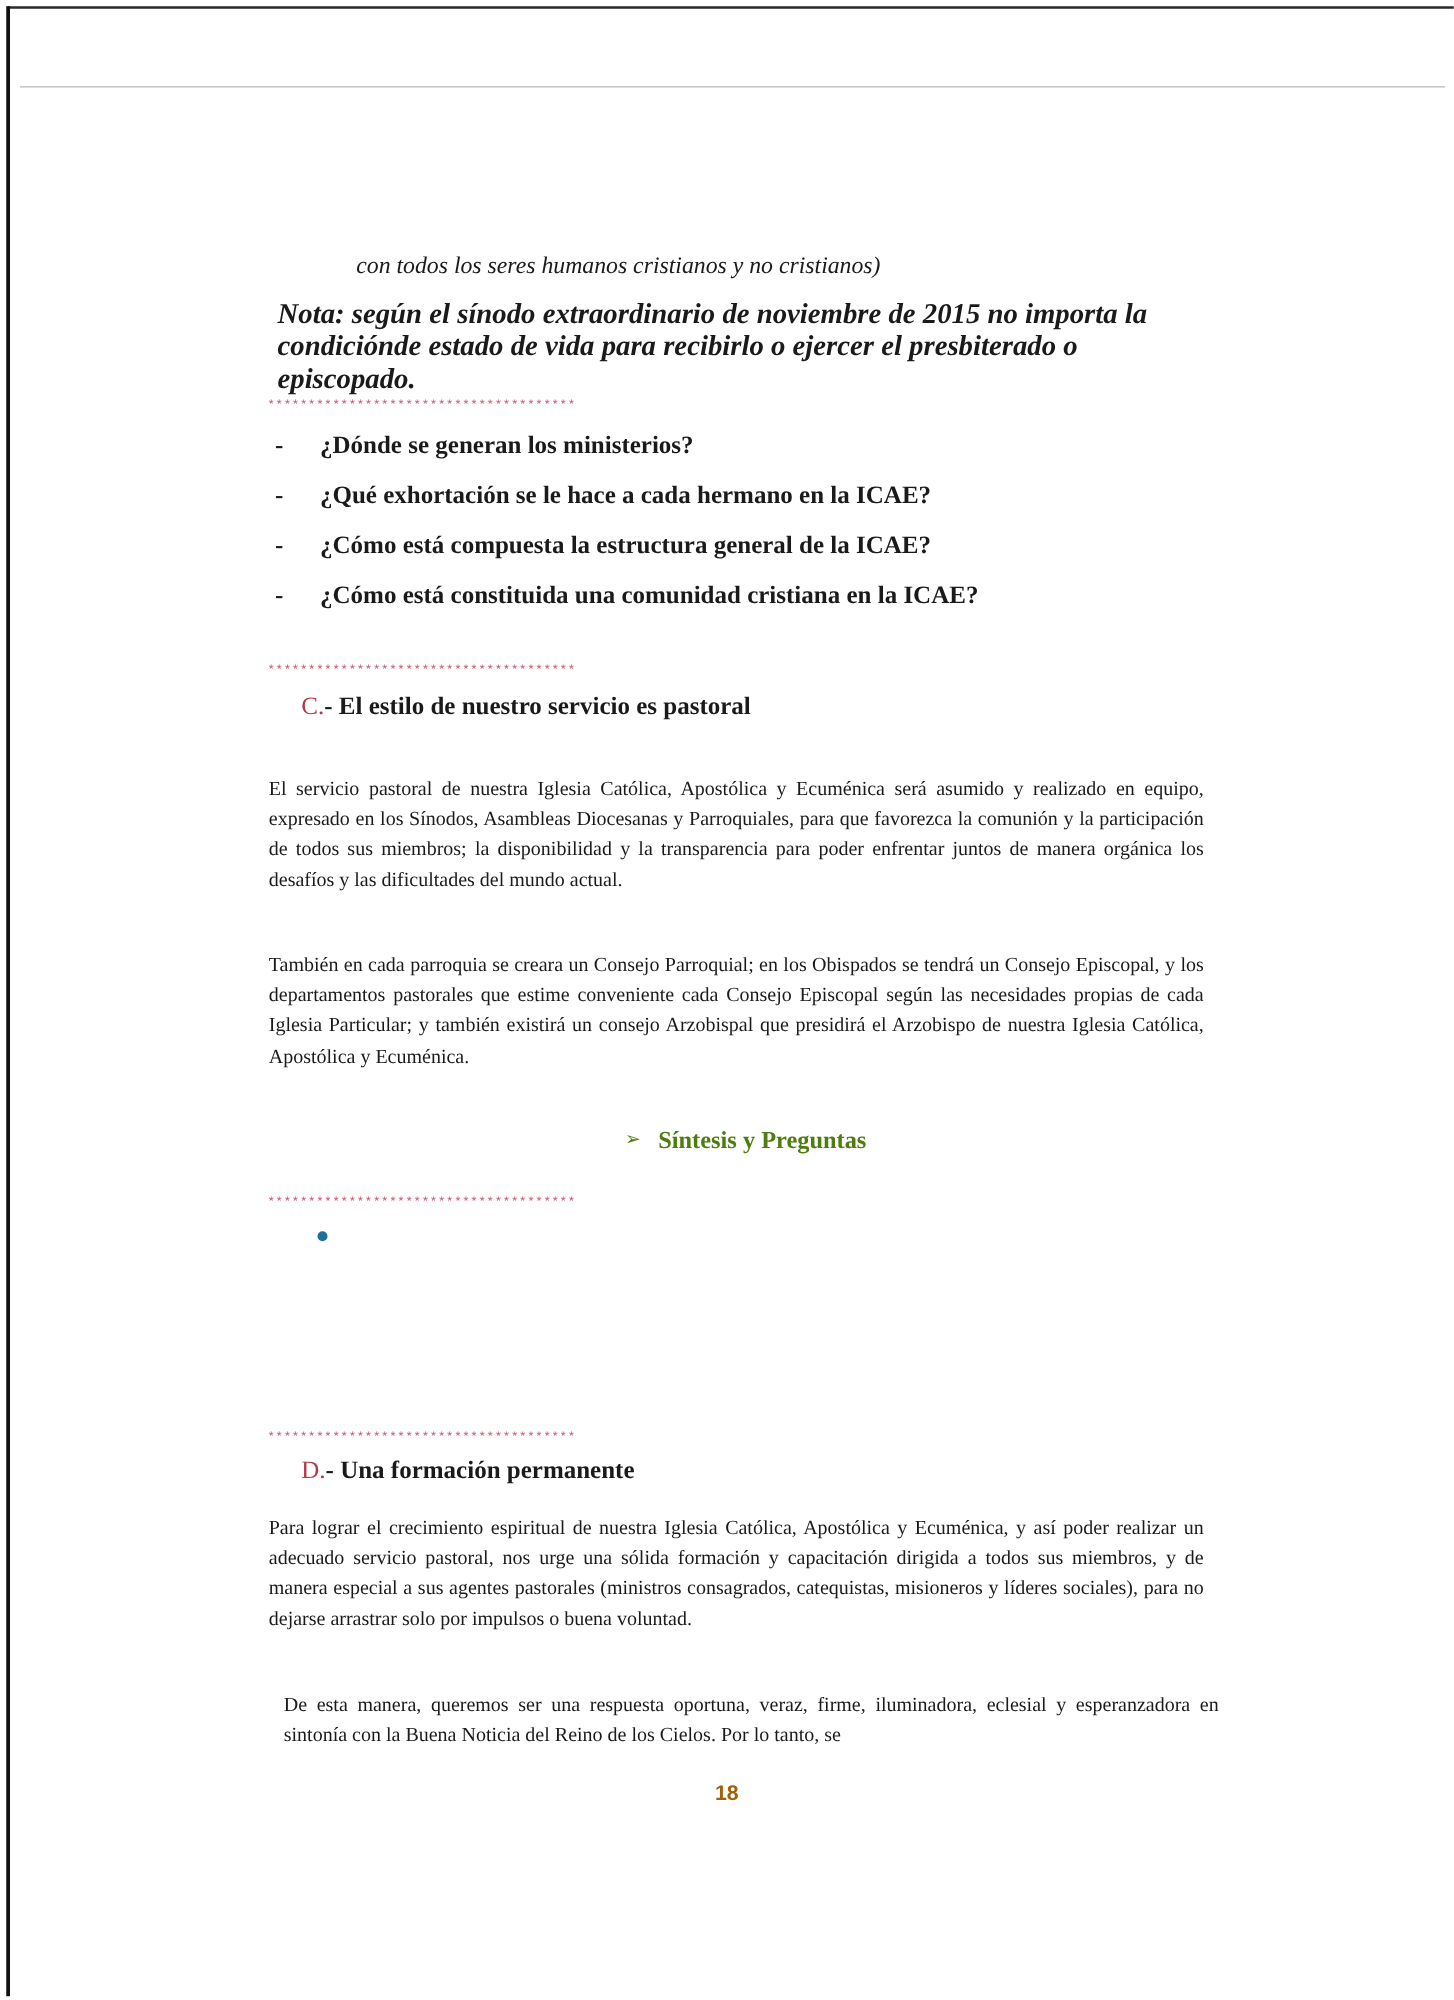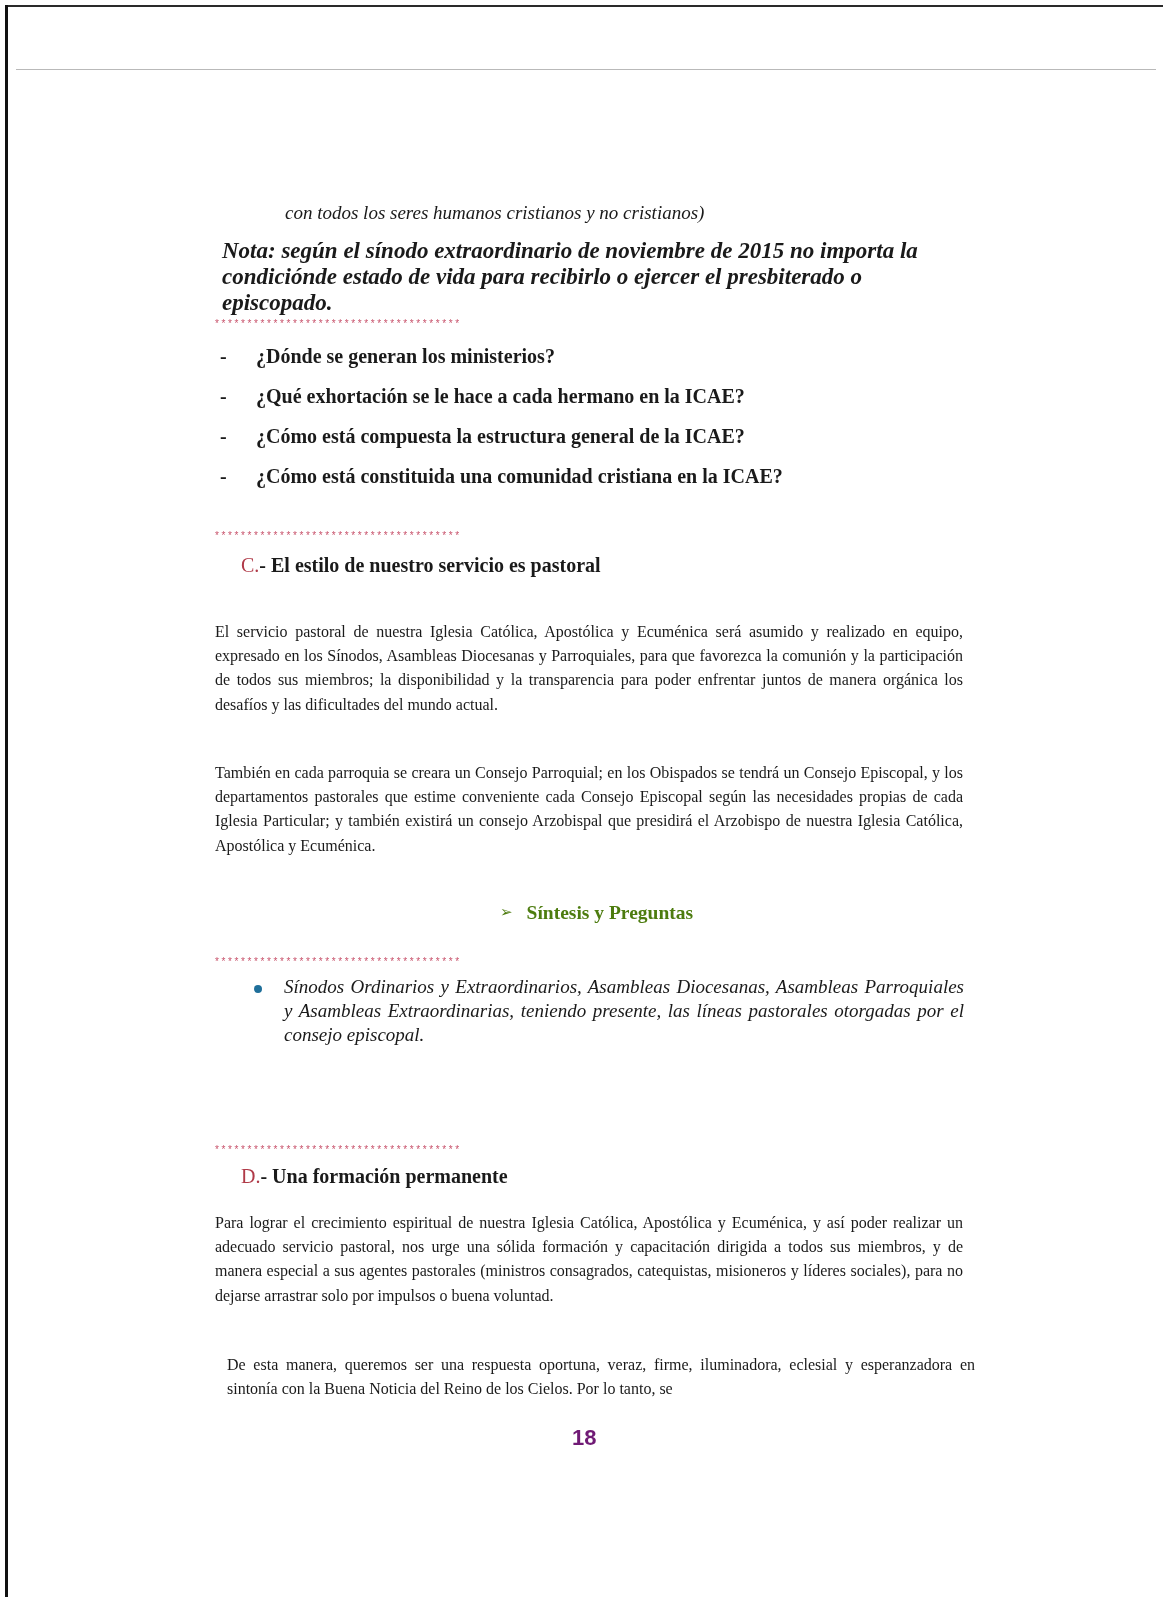--- a/index.html
+++ b/index.html
@@ -136,22 +136,22 @@
     .bullet-text p {
       margin: 0;
       text-align: justify;
       text-align-last: left;
     }
     .page-number {
       position: absolute;
       left: 572px; top: 1425px;
       font-family: "Liberation Sans", "DejaVu Sans", sans-serif;
       font-weight: bold;
-      font-size: 22px;
-      color: #701a75;
+      font-size: 17px;
+      color: #a16207;
     }
   </style>
 </head>
 <body>
 
 <div class="frame-top"></div>
 <div class="frame-left"></div>
 <div class="header-rule"></div>
 
 <div class="italic-line">con todos los seres humanos cristianos y no cristianos)</div>
@@ -189,21 +189,20 @@
 
 <div class="synth">
   <span class="arrow">➢</span><span>Síntesis y Preguntas</span>
 </div>
 
 <div class="stars" style="top:956px;">**************************************</div>
 
 <div class="bullet-block">
   <span class="bullet-dot"></span>
   <div class="bullet-text">
-    <p>Sínodos Ordinarios y Extraordinarios, Asambleas Diocesanas, Asambleas Parroquiales y Asambleas Extraordinarias, teniendo presente, las líneas pastorales otorgadas por el consejo episcopal.</p>
   </div>
 </div>
 
 <div class="stars" style="top:1144px;">**************************************</div>
 
 <div class="section-heading" style="top:1165px;">
   <span class="section-letter">D.</span><span>- Una formación permanente</span>
 </div>
 
 <div class="para" style="top:1211px;">Para lograr el crecimiento espiritual de nuestra Iglesia Católica, Apostólica y Ecuménica, y así poder realizar un adecuado servicio pastoral, nos urge una sólida formación y capacitación dirigida a todos sus miembros, y de manera especial a sus agentes pastorales (ministros consagrados, catequistas, misioneros y líderes sociales), para no dejarse arrastrar solo por impulsos o buena voluntad.</div>

